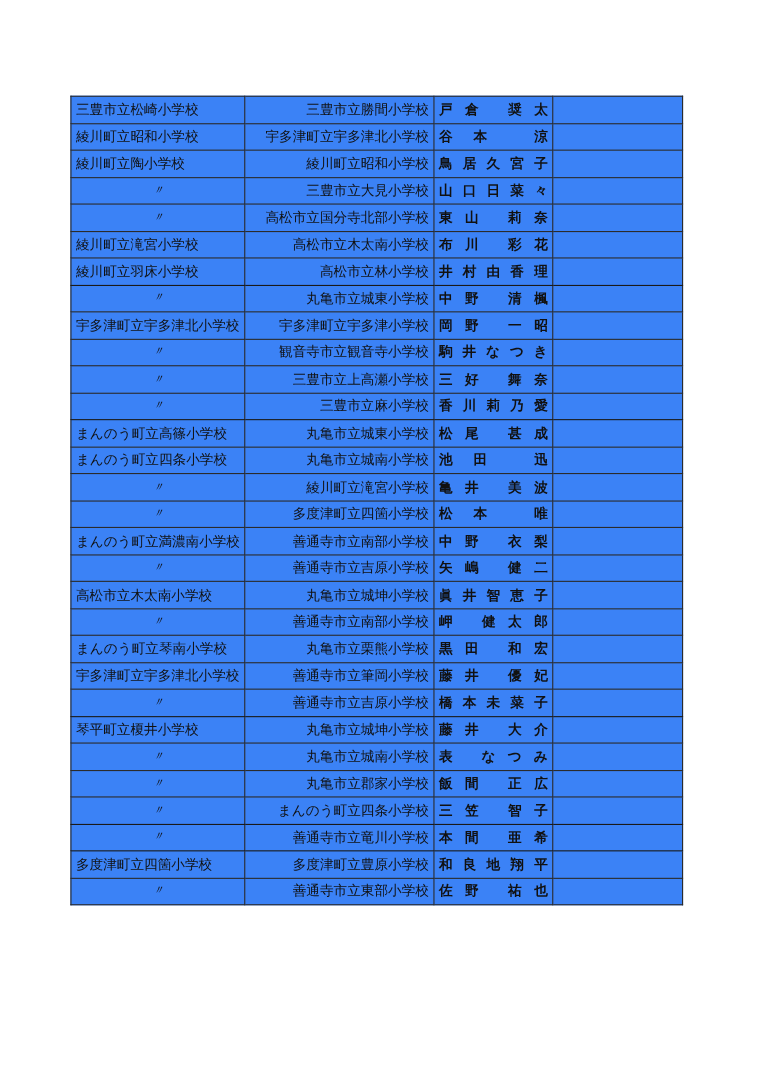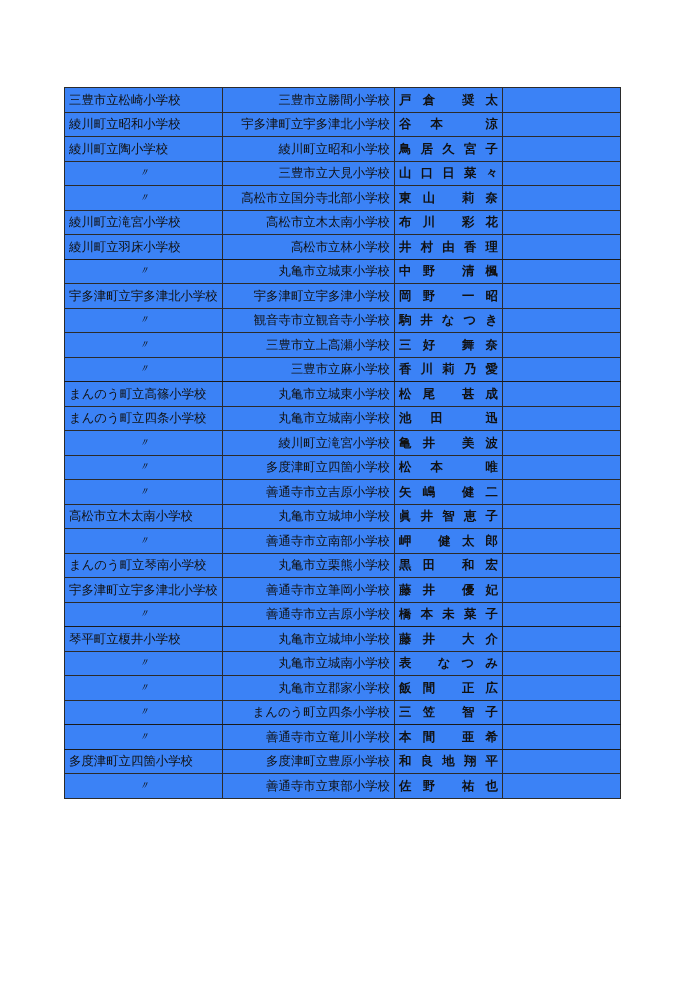--- a/index.html
+++ b/index.html
@@ -227,20 +227,28 @@
           </tr>
           <tr>
             <td class="cell-from ditto"><span class="ditto-mark">〃</span></td>
             <td class="cell-to"><span class="squeeze">多度津町立四箇小学校</span></td>
             <td class="cell-name">
               <span class="name-inner">松本 唯</span>
             </td>
             <td class="cell-blank"></td>
           </tr>
           <tr>
+            <td class="cell-from"><span class="squeeze" style="transform: scaleX(0.994265);">まんのう町立満濃南小学校</span></td>
+            <td class="cell-to"><span class="squeeze">善通寺市立南部小学校</span></td>
+            <td class="cell-name">
+              <span class="name-inner">中野 衣梨</span>
+            </td>
+            <td class="cell-blank"></td>
+          </tr>
+          <tr>
             <td class="cell-from ditto"><span class="ditto-mark">〃</span></td>
             <td class="cell-to"><span class="squeeze">善通寺市立吉原小学校</span></td>
             <td class="cell-name">
               <span class="name-inner">矢嶋 健二</span>
             </td>
             <td class="cell-blank"></td>
           </tr>
           <tr>
             <td class="cell-from"><span class="squeeze">高松市立木太南小学校</span></td>
             <td class="cell-to"><span class="squeeze">丸亀市立城坤小学校</span></td>

